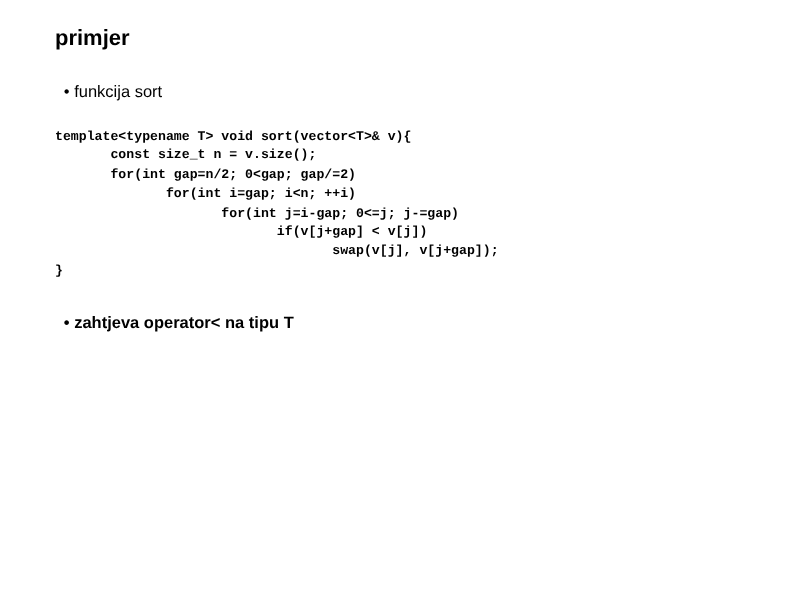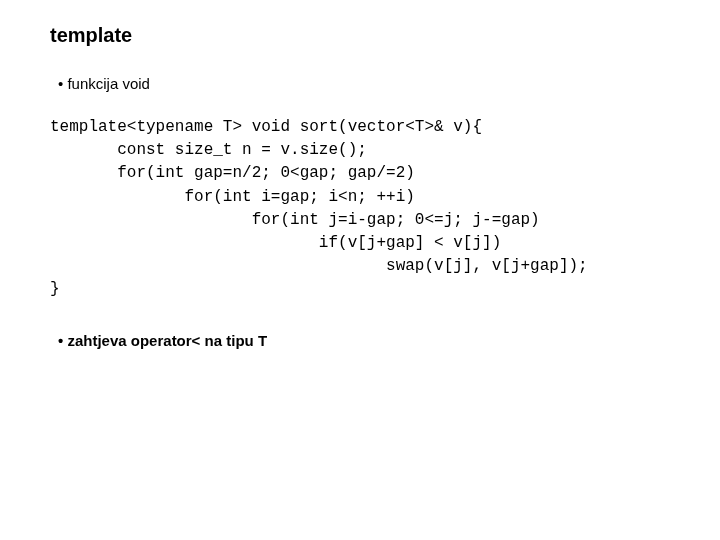--- a/index.html
+++ b/index.html
@@ -24,33 +24,33 @@
     font-size: 15px;
     margin: 0 0 24px 8px;
   }
   .bullet2 {
     font-size: 15px;
     margin: 30px 0 0 8px;
     font-weight: bold;
   }
   .code {
     font-family: "Courier New", Courier, monospace;
-    font-size: 16px;
-    font-weight: normal;
+    font-size: 12px;
+    font-weight: bold;
     white-space: pre;
     line-height: 1.45;
     margin-left: 0;
   }
 </style>
 </head>
 <body>
 
 <div class="slide">
-  <div class="title">template</div>
-  <div class="bullet">• funkcija void</div>
+  <div class="title">primjer</div>
+  <div class="bullet">• funkcija sort</div>
   <div class="code">template&lt;typename T&gt; void sort(vector&lt;T&gt;&amp; v){
        const size_t n = v.size();
        for(int gap=n/2; 0&lt;gap; gap/=2)
               for(int i=gap; i&lt;n; ++i)
                      for(int j=i-gap; 0&lt;=j; j-=gap)
                             if(v[j+gap] &lt; v[j])
                                    swap(v[j], v[j+gap]);
 }</div>
   <div class="bullet2">• zahtjeva operator&lt; na tipu T</div>
 </div>

